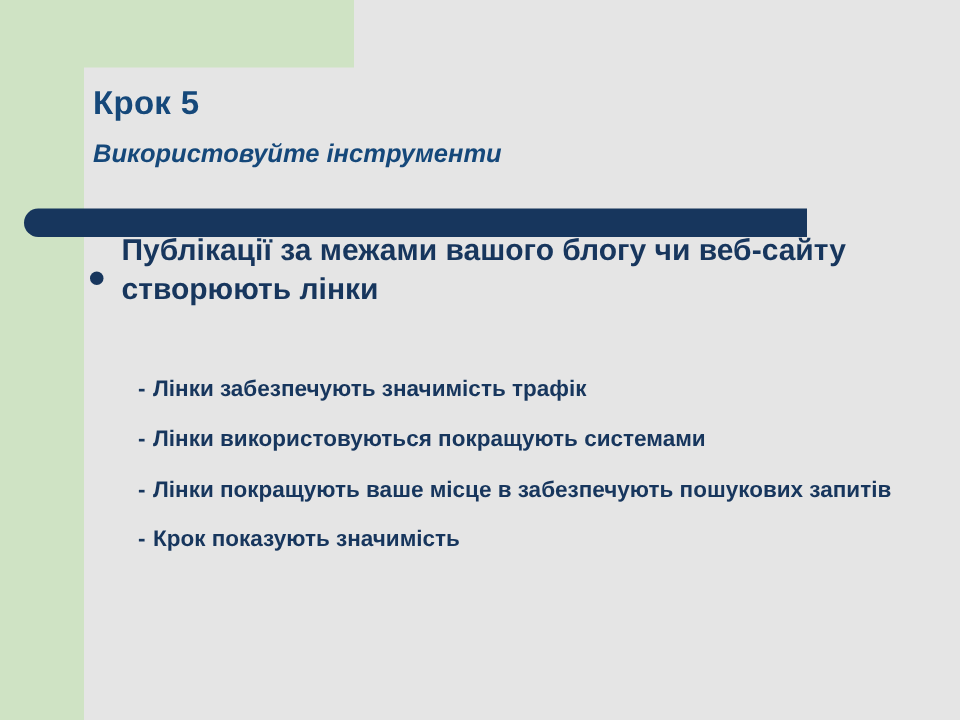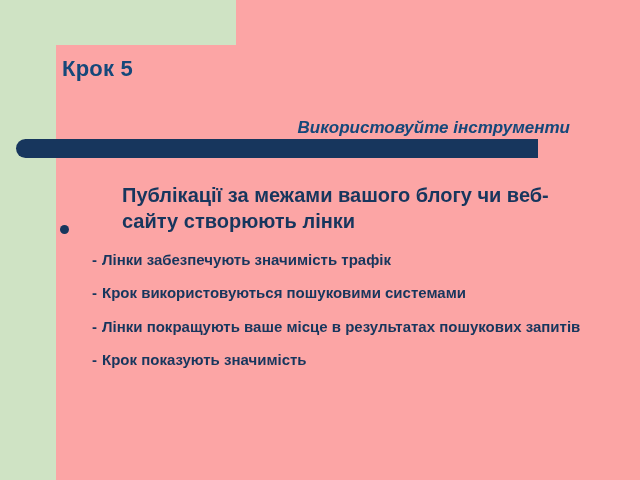--- a/index.html
+++ b/index.html
@@ -10,21 +10,21 @@
     width: 640px;
     height: 480px;
     background: #ffffff;
     font-family: "Liberation Sans", sans-serif;
     overflow: hidden;
   }
   .slide {
     position: relative;
     width: 640px;
     height: 480px;
-    background: #fca5a5;
+    background: #e5e5e5;
     box-sizing: border-box;
   }
   
   .band-green-left {
     position: absolute;
     left: 0;
     top: 0;
     width: 56px;
     height: 480px;
     background: #cfe3c4;
@@ -44,48 +44,47 @@
     top: 56px;
     font-size: 22px;
     font-weight: bold;
     color: #15487a;
     letter-spacing: 0.2px;
   }
   
   .subtitle {
     position: absolute;
     left: 62px;
-    top: 118px;
+    top: 93px;
     width: 508px;
-    text-align: right;
+    text-align: left;
     font-size: 17px;
     font-weight: bold;
     font-style: italic;
     color: #15487a;
   }
   
   .navy-bar {
     position: absolute;
     left: 16px;
     top: 139px;
     width: 522px;
     height: 19px;
     background: #17365d;
     border-top-left-radius: 10px;
     border-bottom-left-radius: 10px;
   }
   
   .bullet-row {
     position: absolute;
     left: 60px;
-    top: 183px;
+    top: 155px;
     width: 530px;
     display: flex;
-    align-items: flex-end;
-    gap: 41px;
+    align-items: center;
   }
   .bullet-dot {
     width: 9px;
     height: 9px;
     border-radius: 50%;
     background: #17365d;
     margin-top: 10px;
     margin-right: 12px;
     flex: 0 0 auto;
   }
@@ -140,26 +139,26 @@
 
   <div class="sublist">
 
     <div class="sub-item">
       <span class="sub-dash">-</span>
       <span class="sub-text">Лінки забезпечують значимість трафік</span>
     </div>
 
     <div class="sub-item">
       <span class="sub-dash">-</span>
-      <span class="sub-text">Крок використовуються пошуковими системами</span>
+      <span class="sub-text">Лінки використовуються покращують системами</span>
     </div>
 
     <div class="sub-item">
       <span class="sub-dash">-</span>
-      <span class="sub-text">Лінки покращують ваше місце в результатах пошукових запитів</span>
+      <span class="sub-text">Лінки покращують ваше місце в забезпечують пошукових запитів</span>
     </div>
 
     <div class="sub-item">
       <span class="sub-dash">-</span>
       <span class="sub-text">Крок показують значимість</span>
     </div>
 
   </div>
 
 </div>

